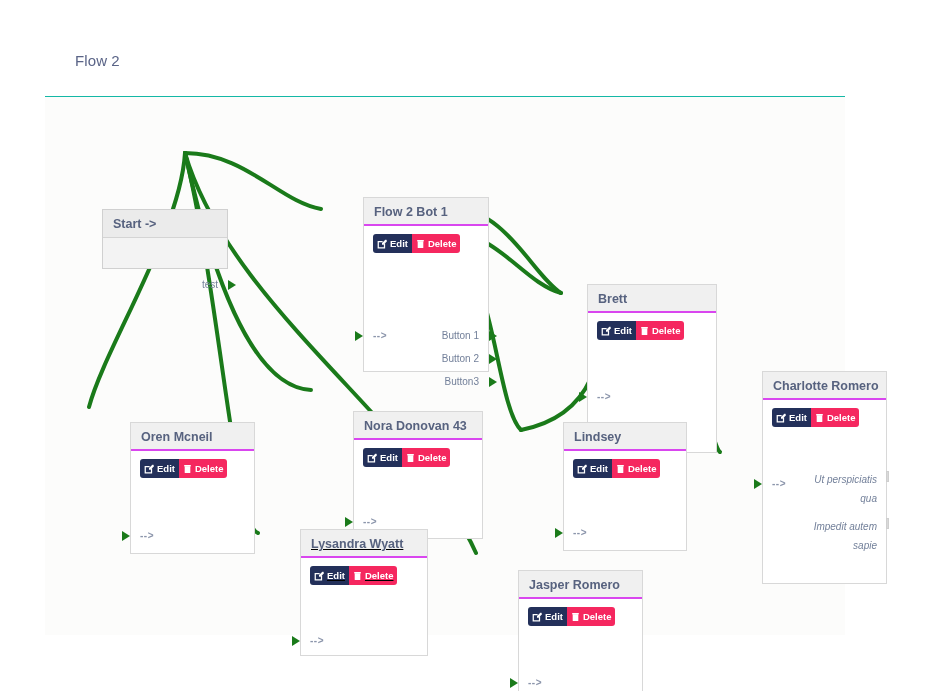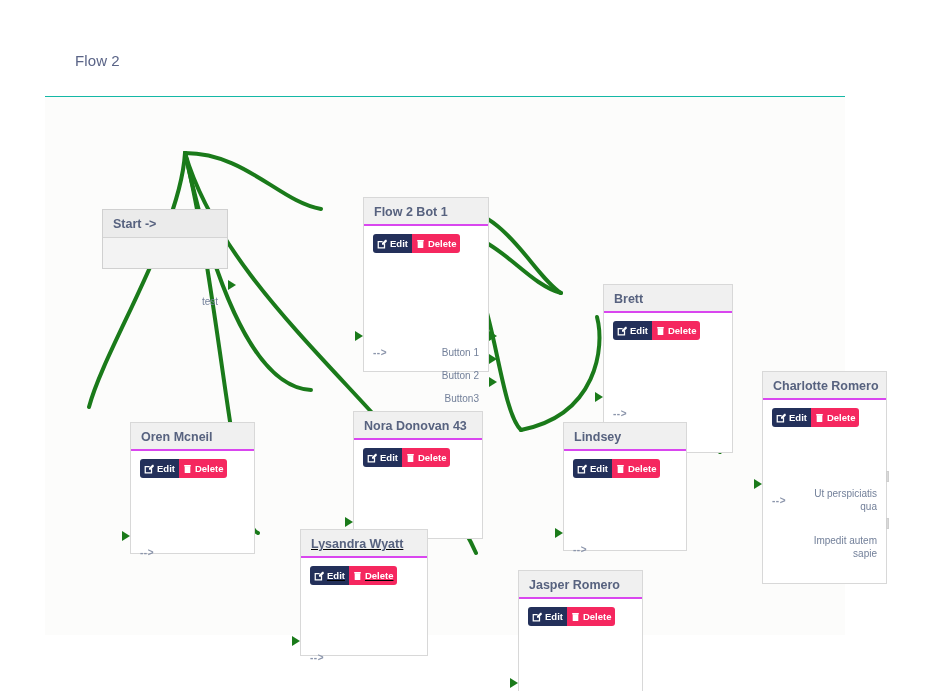--- a/index.html
+++ b/index.html
@@ -131,38 +131,38 @@
   }
   .btn svg { display:block; }
 
   
   .port {
     position: absolute;
     font-size: 10px;
     color: #78839d;
     white-space: nowrap;
     line-height: 12px;
-    margin-top: 17px;
   }
   .port-in {
     left: 9px;
     letter-spacing: .5px;
     font-weight: bold;
     font-size: 10px;
     color: #8b95ab;
   }
   .port-out {
     right: 9px;
     text-align: right;
     color: #73809a;
   }
   .port-out.wrapped {
     width: 78px;
     white-space: normal;
-    line-height: 13px;
+    line-height: 19px;
+    font-style: italic;
   }
 
   
   .port-arrow {
     position: absolute;
     width: 0; height: 0;
     border-top: 5px solid transparent;
     border-bottom: 5px solid transparent;
     border-left: 8px solid #1a7a1a;
   }
@@ -238,21 +238,21 @@
           <div class="port port-in" style="top: 104px;">--&gt;</div>
           <span class="port-arrow in" style="top: 105px;"></span>
           <div class="port port-out" style="top: 104px;">Button 1</div>
           <span class="port-arrow out" style="top: 105px;"></span>
           <div class="port port-out" style="top: 127px;">Button 2</div>
           <span class="port-arrow out" style="top: 128px;"></span>
           <div class="port port-out" style="top: 150px;">Button3</div>
           <span class="port-arrow out" style="top: 151px;"></span>
         </div>
       </div>
-      <div class="node" style="left: 558px; top: 187px; width: 130px; height: 169px;">
+      <div class="node" style="left: 542px; top: 187px; width: 130px; height: 169px;">
         <div class="node-header">Brett</div>
         <div class="node-body">
           <div class="btn-row">
             <button class="btn btn-edit">
               <span>
                 <svg width="10" height="10" viewBox="0 0 16 16" aria-hidden="true">
                   <path d="M1 3h8v2H3v8h8V7h2v8H1V3z" fill="#ffffff"></path>
                   <path d="M15 1l-1.6-.0L8 6.4V9h2.6L16 3.6 15 1z" fill="#ffffff"></path>
                 </svg>
               </span>

